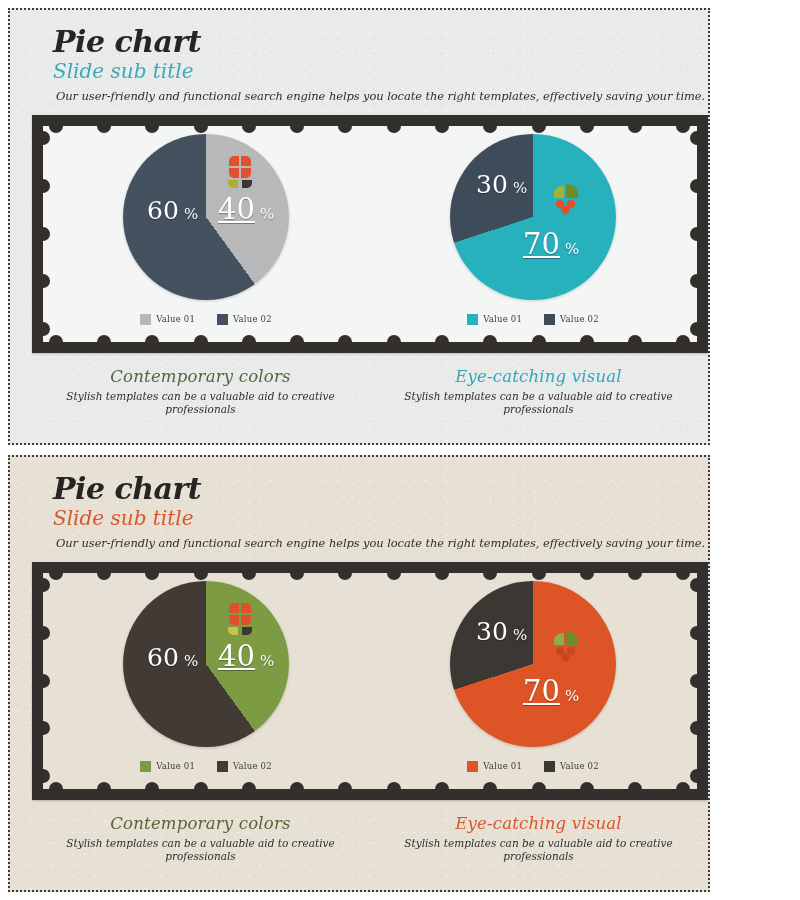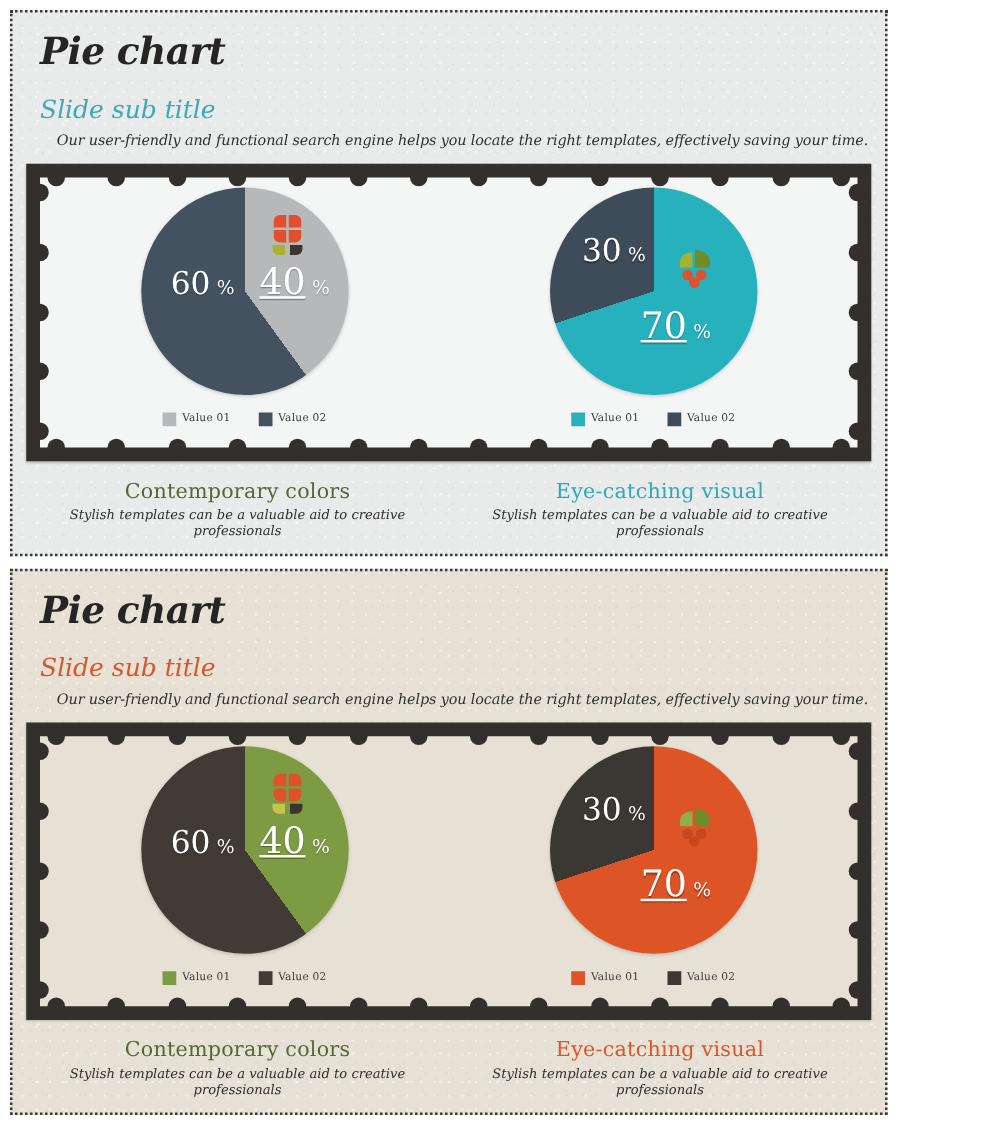--- a/index.html
+++ b/index.html
@@ -19,20 +19,21 @@
     background: #ffffff;
     padding: 8px;
   }
 
   
   .panel {
     position: relative;
     width: 702px;
     border: 2px dotted #3a3a38;
     overflow: hidden;
+    padding-left: 21px;
   }
   .panel-cool {
     height: 437px;
     background-color: #e9eaea;
     background-image:
       radial-gradient(circle at 11% 23%, rgba(0,0,0,.030) 0 1px, transparent 1px),
       radial-gradient(circle at 43% 61%, rgba(0,0,0,.028) 0 1px, transparent 1px),
       radial-gradient(circle at 72% 14%, rgba(255,255,255,.55) 0 1px, transparent 1px),
       radial-gradient(circle at 29% 88%, rgba(0,0,0,.025) 0 1px, transparent 1px),
       radial-gradient(circle at 88% 76%, rgba(255,255,255,.5) 0 1px, transparent 1px);
@@ -61,21 +62,21 @@
     font-size: 30px;
     letter-spacing: -0.5px;
     color: #262524;
     line-height: 1.05;
   }
   .hdr-sub {
     font-family: "DejaVu Serif", "Liberation Serif", serif;
     font-style: italic;
     font-size: 20px;
     line-height: 1.25;
-    margin-top: 17px;
+    margin-top: 1px;
   }
   .panel-cool .hdr-sub { color: #3ba8bb; }
   .panel-warm .hdr-sub { color: #d9562c; }
 
   .hdr-desc {
     font-family: "DejaVu Serif", "Liberation Serif", serif;
     font-style: italic;
     font-size: 11.5px;
     color: #2f2e2c;
     margin-top: 5px;
@@ -170,20 +171,21 @@
     font-size: 8.5px;
     color: #3d3c3a;
     letter-spacing: 0.2px;
   }
 
   
   .captions { display: flex; width: 676px; margin: 14px auto 0 auto; }
   .caption-cell { flex: 1 1 50%; text-align: center; padding: 0 24px; }
   .caption-title {
     font-family: "DejaVu Serif", "Liberation Serif", serif;
+    font-style: italic;
     font-size: 16.5px;
     letter-spacing: 0.2px;
   }
   .caption-body {
     font-family: "DejaVu Serif", "Liberation Serif", serif;
     font-style: italic;
     font-size: 10.5px;
     color: #2f2e2c;
     line-height: 1.3;
     margin-top: 4px;

